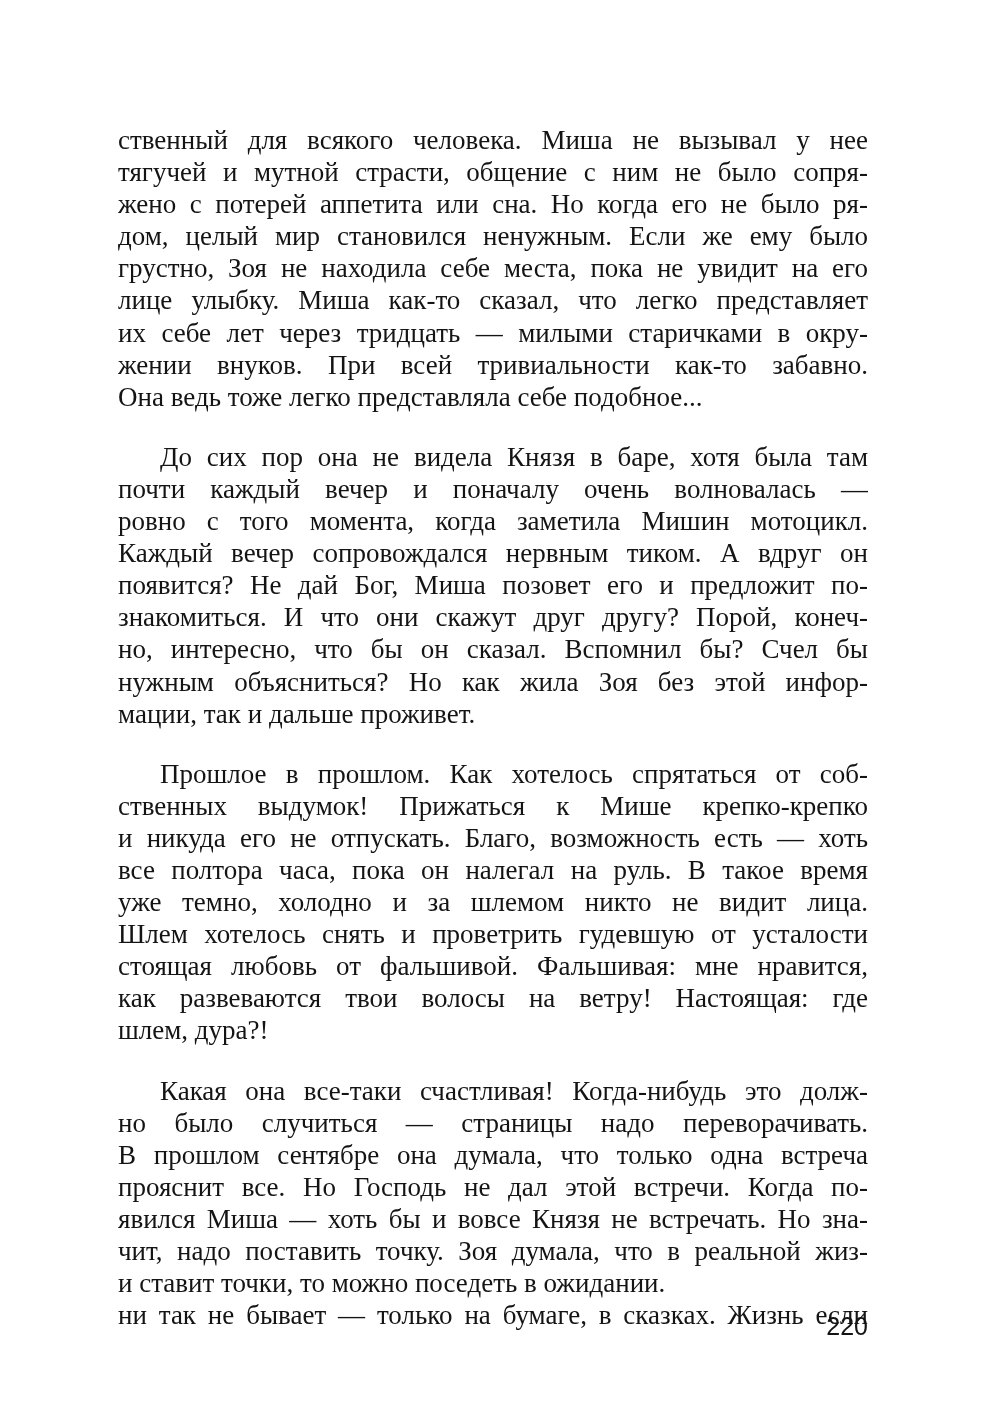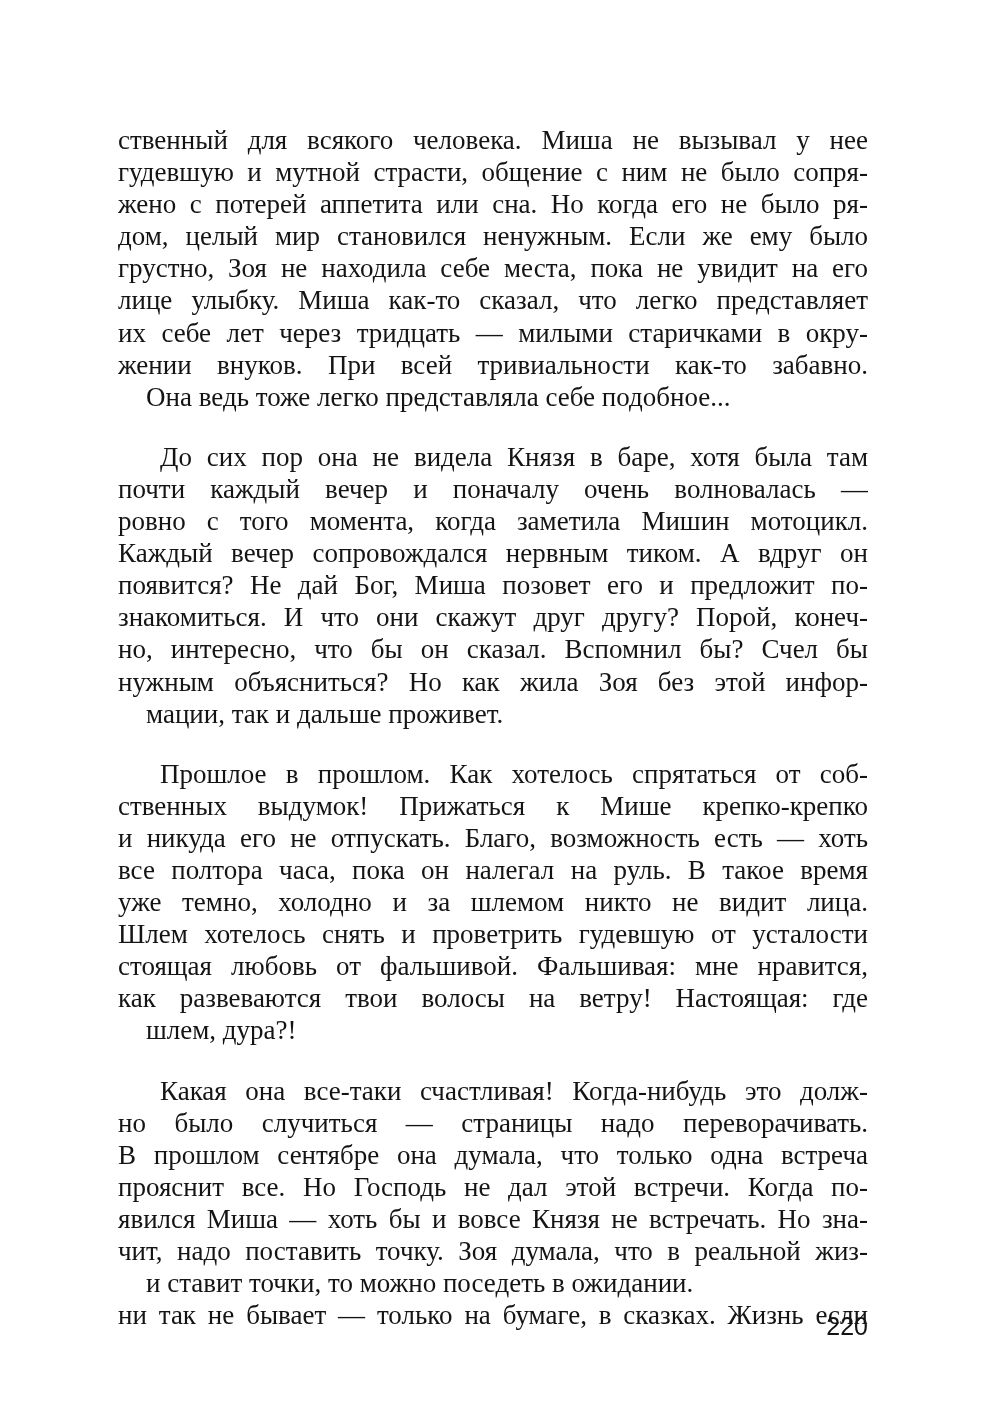--- a/index.html
+++ b/index.html
@@ -28,21 +28,20 @@
   .line {
     height: 32.1px;
     line-height: 32.1px;
     text-align: justify;
     text-align-last: justify;
     overflow: hidden;
     white-space: normal;
   }
   .line.para-end {
     text-align-last: left;
-    margin-left: 28px;
   }
   .line.indent {
     padding-left: 42px;
     margin-top: 28px;
   }
   .folio {
     position: absolute;
     left: 118px;
     top: 1312px;
     width: 750px;
@@ -51,21 +50,21 @@
     font-size: 25px;
     color: #141414;
   }
 </style>
 </head>
 <body>
 
 <div class="page">
   <div class="text-block" id="text-block">
       <div class="line">ственный для всякого человека. Миша не вызывал у нее</div>
-      <div class="line">гудевшую и мутной страсти, общение с ним не было сопря-</div>
+      <div class="line">тягучей и мутной страсти, общение с ним не было сопря-</div>
       <div class="line">жено с потерей аппетита или сна. Но когда его не было ря-</div>
       <div class="line">дом, целый мир становился ненужным. Если же ему было</div>
       <div class="line">грустно, Зоя не находила себе места, пока не увидит на его</div>
       <div class="line">лице улыбку. Миша как-то сказал, что легко представляет</div>
       <div class="line">их себе лет через тридцать — милыми старичками в окру-</div>
       <div class="line">жении внуков. При всей тривиальности как-то забавно.</div>
       <div class="line para-end">Она ведь тоже легко представляла себе подобное...</div>
       <div class="line indent">До сих пор она не видела Князя в баре, хотя была там</div>
       <div class="line">почти каждый вечер и поначалу очень волновалась —</div>
       <div class="line">ровно с того момента, когда заметила Мишин мотоцикл.</div>

